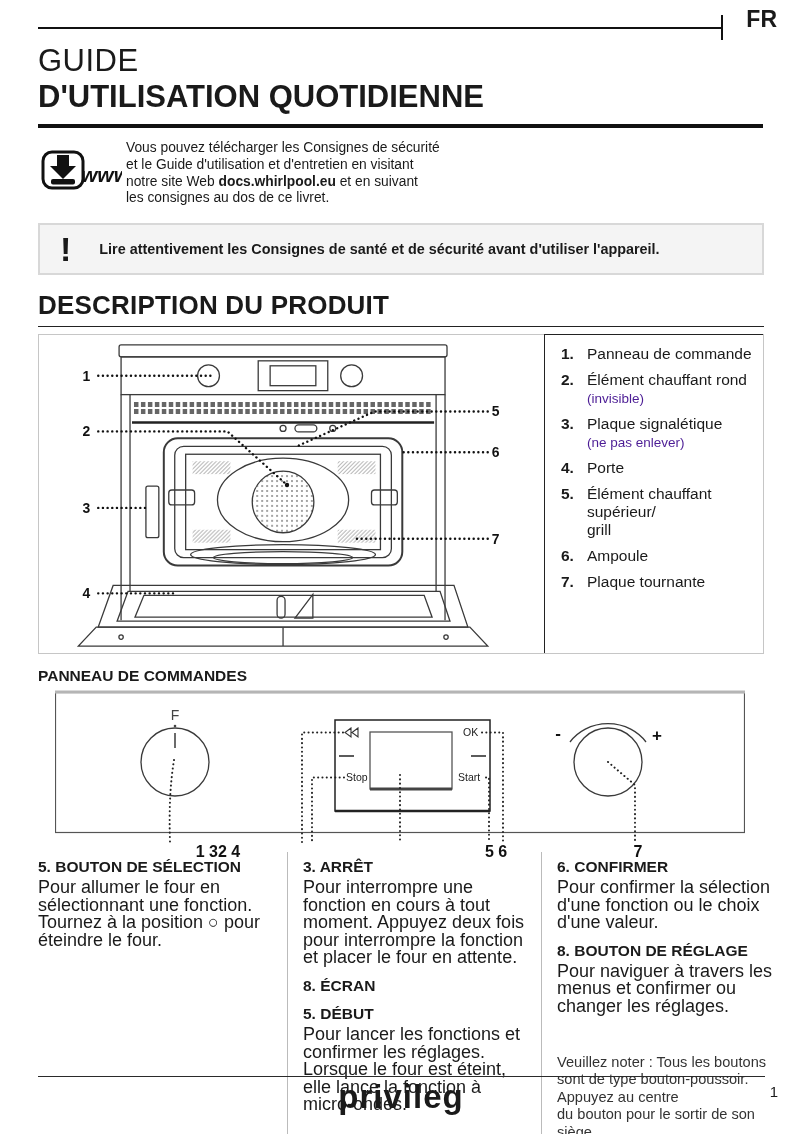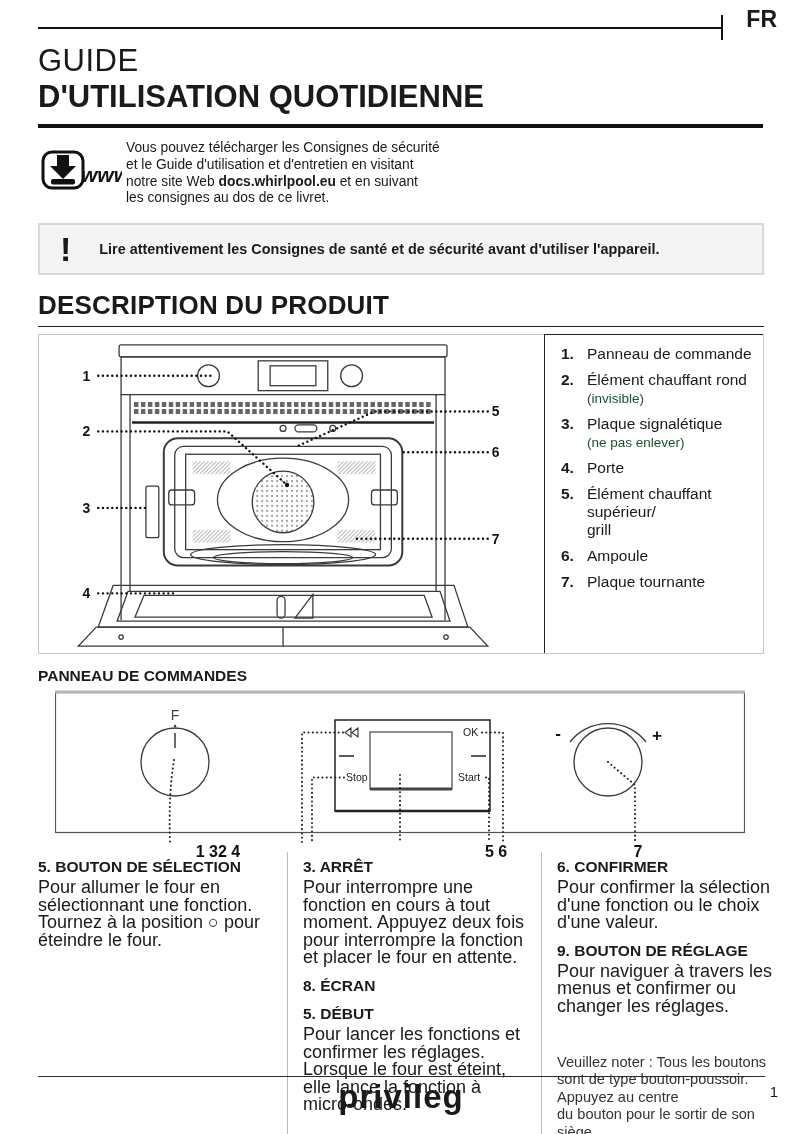--- a/index.html
+++ b/index.html
@@ -22,21 +22,21 @@
   .warn-text{font-size:14.4px;font-weight:bold;}
   .h1{margin:15px 38px 0 38px;font-size:26px;font-weight:800;letter-spacing:.2px;}
   .h1rule{margin:5px 38px 0 38px;border-top:1.5px solid #222;}
   .figure{margin:7px 38px 0 38px;border:1px solid #c6c6c6;display:flex;height:318px;}
   .fig-left{flex:0 0 489px;padding-left:16px;}
   .fig-right{flex:1;border-left:1px solid #222;border-top:1px solid #222;
              margin-top:-1px;padding:10px 4px 0 16px;}
   .pitem{display:flex;margin-bottom:8px;font-size:15.5px;}
   .pnum{font-weight:bold;flex:0 0 26px;}
   .plabel{white-space:pre-line;line-height:18px;}
-  .pnote{font-size:13.5px;color:#14532d;line-height:15px;}
+  .pnote{font-size:13.5px;color:#4c1d95;line-height:15px;}
   .h2{margin:13px 38px 0 38px;font-size:15.5px;font-weight:800;}
   .panelwrap{margin:5px 0 0 55px;}
   .cols{position:absolute;left:38px;right:12px;top:852px;display:grid;
         grid-template-columns:249px 254px 249px;}
   .col{padding-right:14px;}
   .col+.col{border-left:1px solid #bbb;padding-left:15px;}
   .cblock{margin-bottom:10px;}
   .ctitle{font-size:15.5px;font-weight:800;margin:6px 0 3px 0;}
   .cbody{font-size:18px;line-height:17.6px;margin:0;}
   .cnote{font-size:14.6px;line-height:17.6px;color:#333;margin-top:38px;white-space:pre-line;}
@@ -257,21 +257,21 @@
       <div class="ctitle">5. DÉBUT</div>
       <p class="cbody">Pour lancer les fonctions et confirmer les réglages. Lorsque le four est éteint, elle lance la fonction à micro-ondes.</p>
     </div>
   </div>
   <div class="col">
     <div class="cblock">
       <div class="ctitle">6. CONFIRMER</div>
       <p class="cbody">Pour confirmer la sélection d'une fonction ou le choix d'une valeur.</p>
     </div>
     <div class="cblock">
-      <div class="ctitle">9. BOUTON DE RÉGLAGE</div>
+      <div class="ctitle">8. BOUTON DE RÉGLAGE</div>
       <p class="cbody">Pour naviguer à travers les menus et confirmer ou changer les réglages.</p>
     </div>
     <div class="cnote">Veuillez noter : Tous les boutons sont de type bouton-poussoir. Appuyez au centre
 du bouton pour le sortir de son siège.</div>
   </div>
 </div>
 
 <div class="footer">
   <div class="footer-rule"></div>
   <div class="brand">privileg</div>

